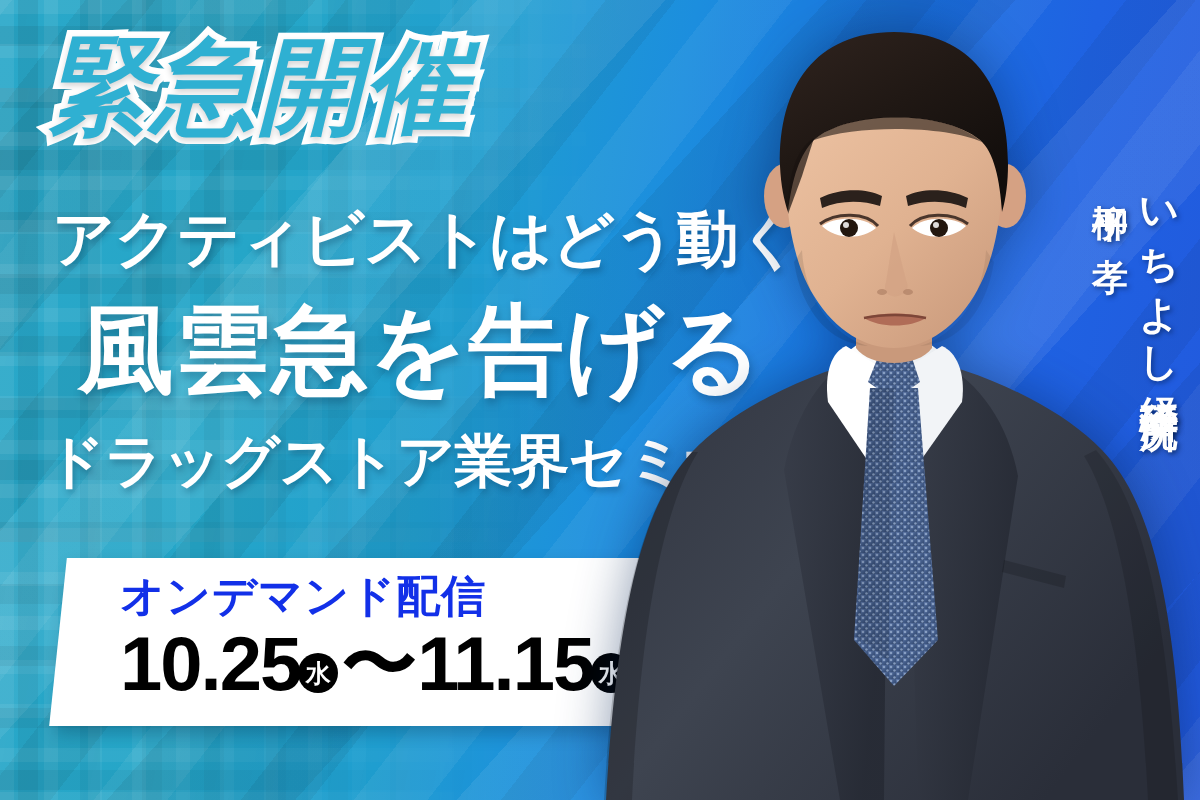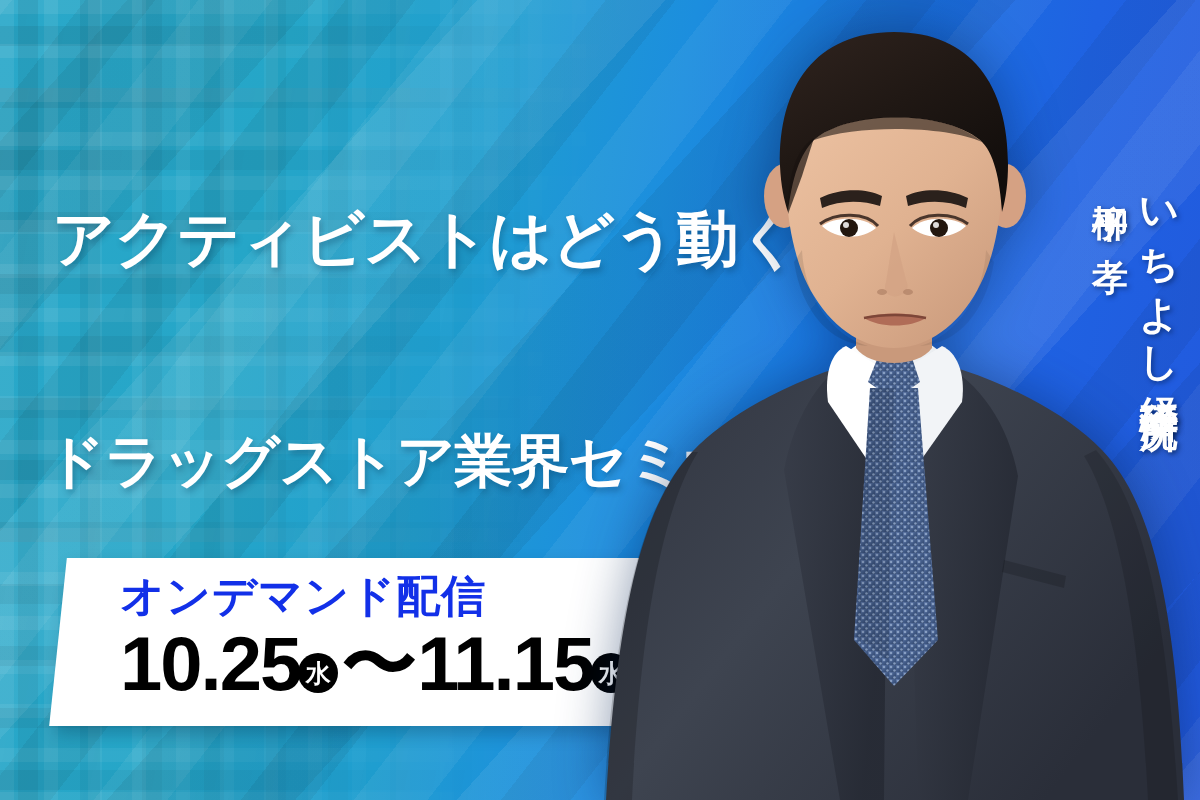--- a/index.html
+++ b/index.html
@@ -210,23 +210,25 @@
 
 <div class="banner">
 
   <div class="bg-stripes"></div>
   <div class="bg-slabs"></div>
   <div class="bg-mosaic"></div>
   <div class="bg-mosaic2"></div>
 
   <div class="content">
 
+    <div class="kinkyu">緊急開催</div>
 
     <div class="line-activist">アクティビストはどう動く!?</div>
 
+    <div class="line-main">風雲急を告げる</div>
 
     <div class="line-sub">ドラッグストア業界セミナー</div>
   </div>
 
   <div class="date-panel">
     <div class="date-inner">
 
       <div class="ondemand">オンデマンド配信</div>
 
       <div class="daterow">

